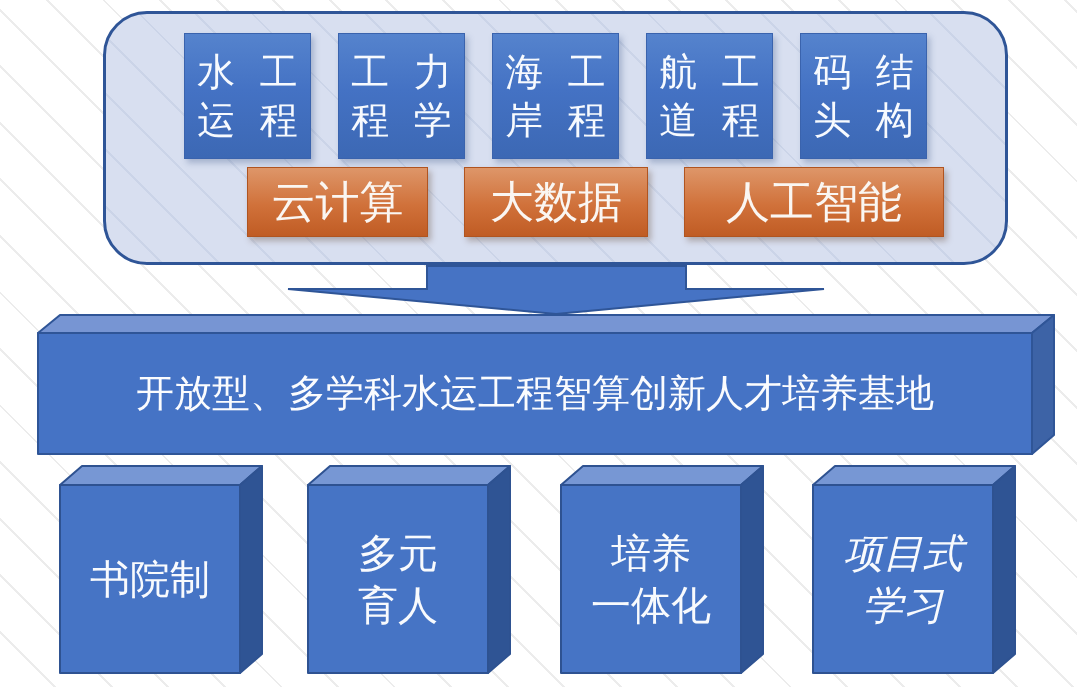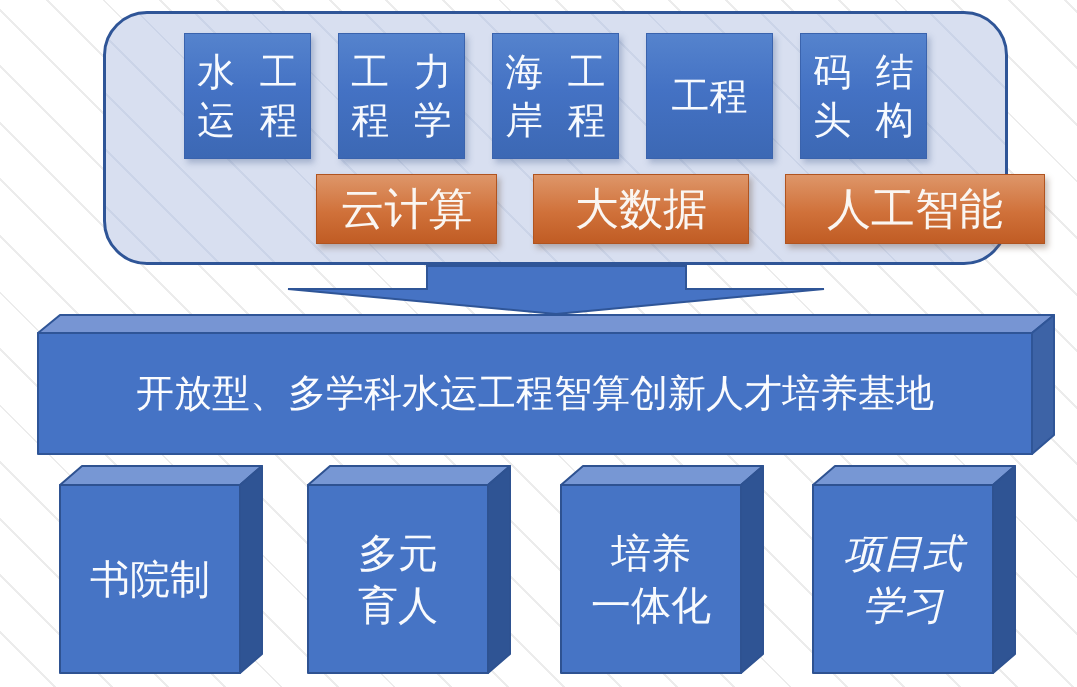--- a/index.html
+++ b/index.html
@@ -16,30 +16,30 @@
   }
   .disc-row{display:flex;justify-content:center;gap:27px;margin-top:19px;}
   .disc-box{
     width:127px;height:126px;box-sizing:border-box;
     background:linear-gradient(180deg,#5583CD 0%,#4472C4 45%,#3C68B4 100%);
     border:1px solid #3A63AD;
     display:flex;align-items:center;justify-content:center;
     color:#F7FAFE;font-size:38px;line-height:48px;text-align:center;
     box-shadow:3px 4px 6px rgba(70,95,140,.35);
   }
-  .tech-row{position:relative;left:40px;display:flex;justify-content:flex-end;align-items:center;gap:36px;margin-top:15px;height:70px;}
+  .tech-row{position:relative;left:40px;display:flex;justify-content:center;align-items:center;gap:36px;margin-top:8px;height:70px;}
   .tech-box{
     height:70px;box-sizing:border-box;
     display:flex;align-items:center;justify-content:center;
     background:linear-gradient(180deg,#DE9669 0%,#D0713A 55%,#C05C24 100%);
     border:1px solid #B05420;color:#FAF6F2;font-size:44px;
     box-shadow:3px 4px 6px rgba(110,85,70,.4);
   }
   .tech-box:nth-child(1){width:181px;}
-  .tech-box:nth-child(2){width:216px;}
+  .tech-box:nth-child(2){width:184px;}
   .tech-box:nth-child(3){width:260px;}
   
   .arrow-svg{position:absolute;left:285px;top:264px;width:545px;height:54px;}
   
   .bar{position:absolute;left:36px;top:314px;width:1022px;height:142px;text-align:right;}
   .bar svg{position:absolute;left:0;top:0;}
   .bar-label{
     position:absolute;left:2px;top:19px;width:994px;height:121px;
     display:flex;align-items:center;justify-content:center;
     color:#FBFCFE;font-size:38px;white-space:nowrap;
@@ -67,20 +67,21 @@
       </div>
       <div class="disc-box">
         <span>工程</span>
         <span>力学</span>
       </div>
       <div class="disc-box">
         <span>海岸</span>
         <span>工程</span>
       </div>
       <div class="disc-box">
+        <span>航道</span>
         <span>工程</span>
       </div>
       <div class="disc-box">
         <span>码头</span>
         <span>结构</span>
       </div>
     </div>
     <div class="tech-row">
       <div class="tech-box">
         <span>云计算</span>

